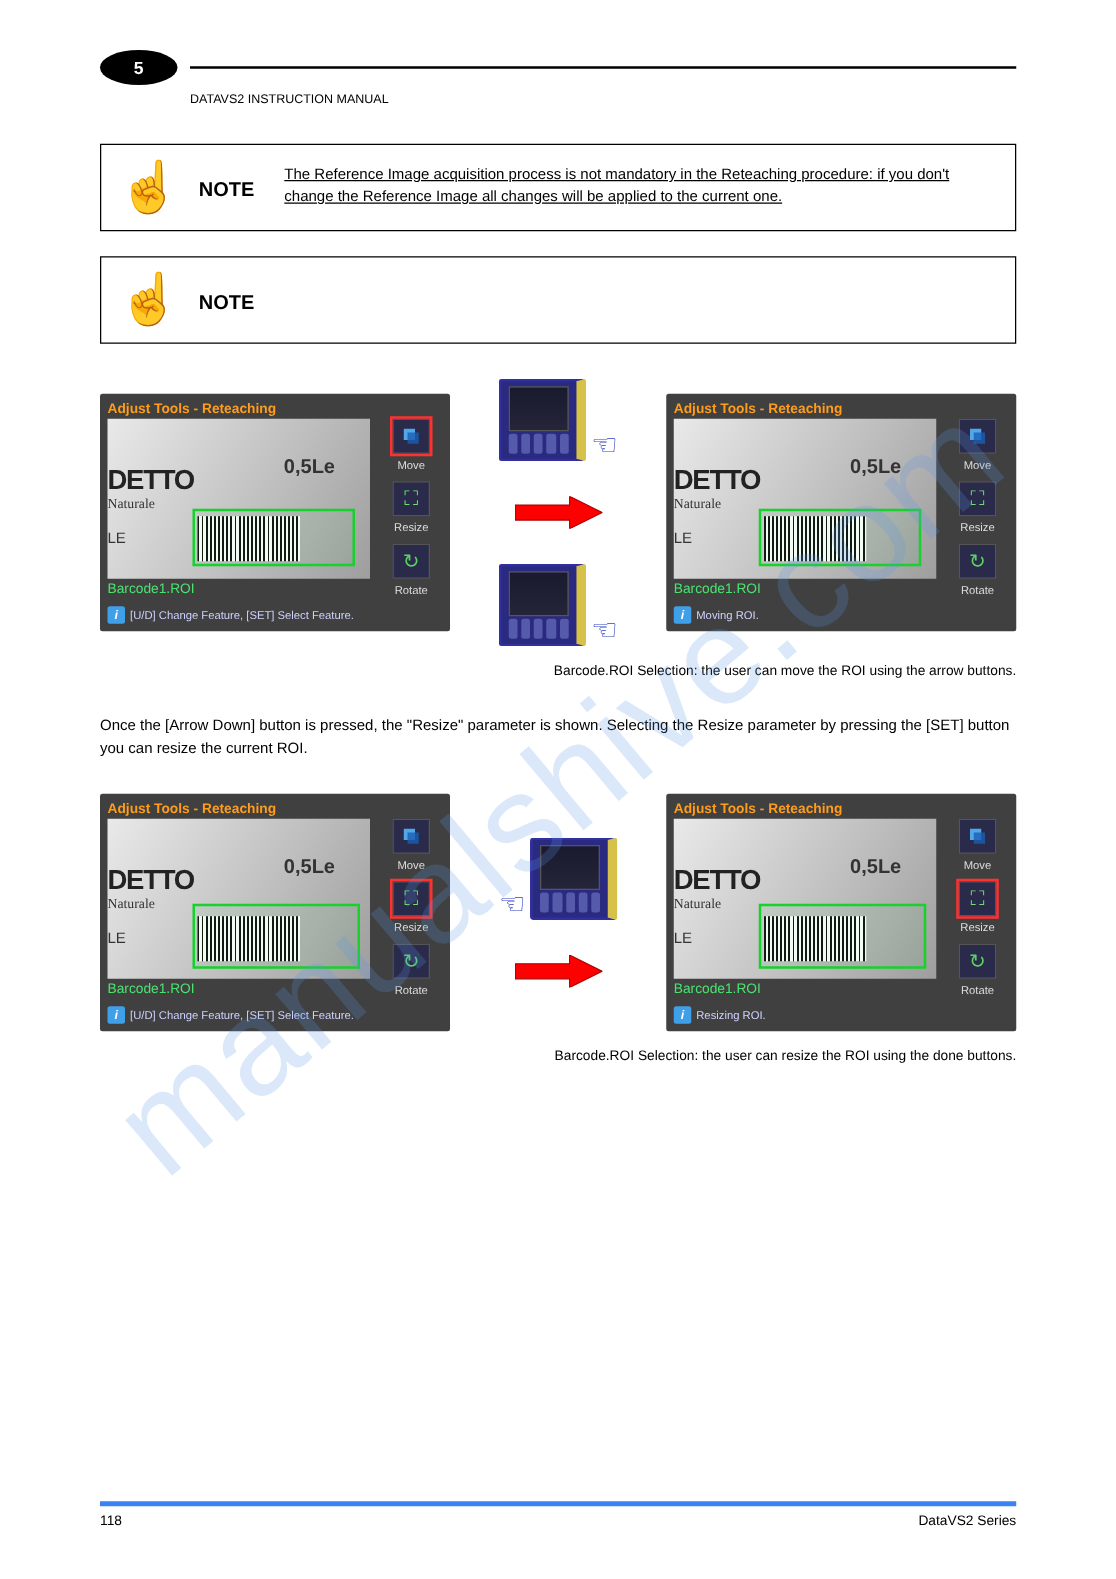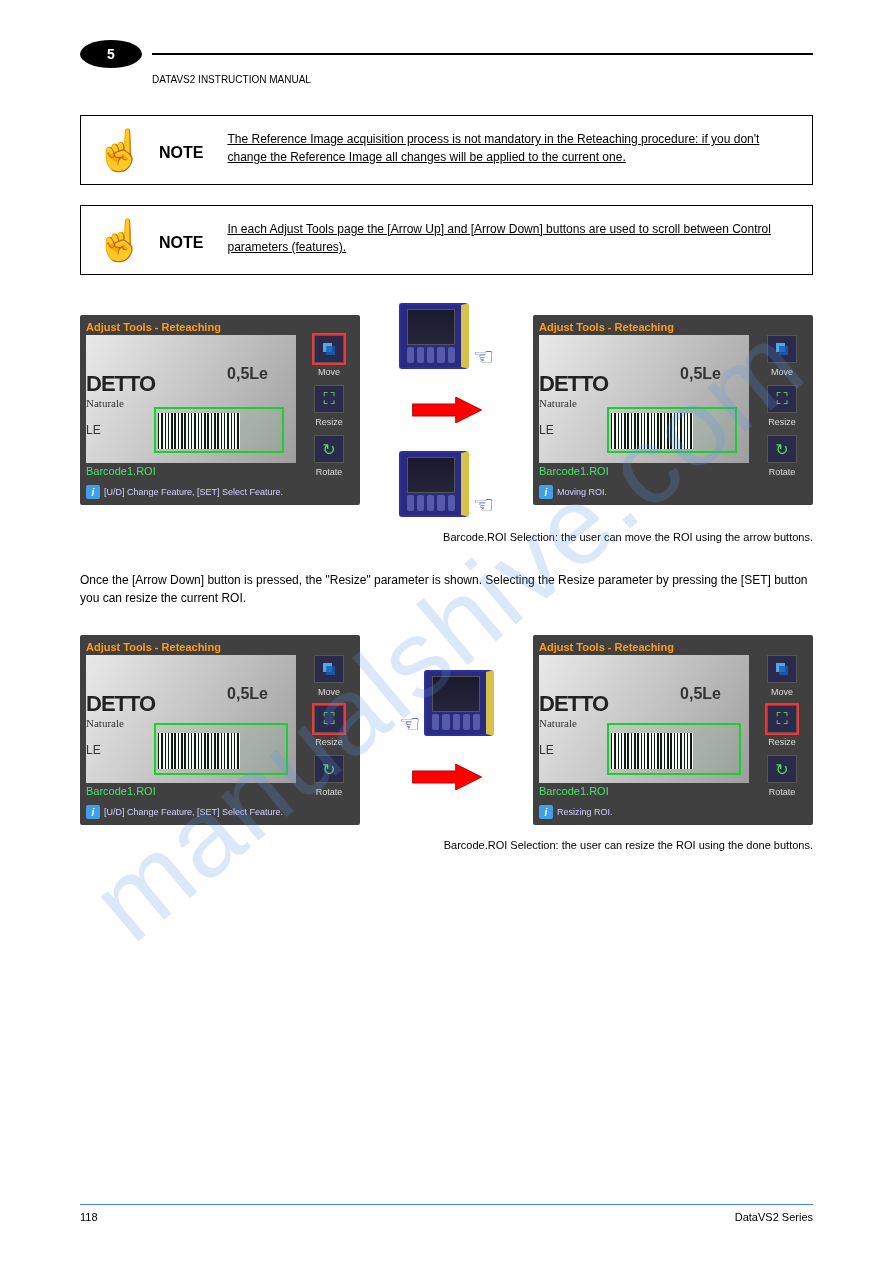--- a/index.html
+++ b/index.html
@@ -239,21 +239,21 @@
   }
   .bigarrow svg { width:100%; height:100%; }
   .caption { text-align:right; font-size:11px; margin-top:14px; }
 
   .middle-text { font-size:12px; margin-top: 28px; line-height:1.5; }
 
   .footer {
     position:absolute;
     bottom: 40px;
     left:80px; right:80px;
-    border-top:1px solid #3b82f6;
+    border-top:4px solid #3b82f6;
     display:flex;
     justify-content:space-between;
     font-size:11px;
     padding-top:6px;
   }
 </style>
 </head>
 <body>
 
 <div class="watermark">manualshive.com</div>
@@ -274,21 +274,20 @@
         <div class="note-label">NOTE</div>
       </div>
       <div class="note-text">The Reference Image acquisition process is not mandatory in the Reteaching procedure: if you don't change the Reference Image all changes will be applied to the current one.</div>
     </div>
 
     <div class="note-box">
       <div class="note-icon">☝</div>
       <div style="display:flex;flex-direction:column;justify-content:center;">
         <div class="note-label">NOTE</div>
       </div>
-      <div class="note-text">In each Adjust Tools page the [Arrow Up] and [Arrow Down] buttons are used to scroll between Control parameters (features).</div>
     </div>
 
     <div class="fig-row">
 
       <div class="shot">
         <div class="shot-title">Adjust Tools - Reteaching</div>
         <div class="shot-body">
           <div class="shot-img-wrap">
             <div class="shot-img">
               <span class="label-detto">DETTO</span>

